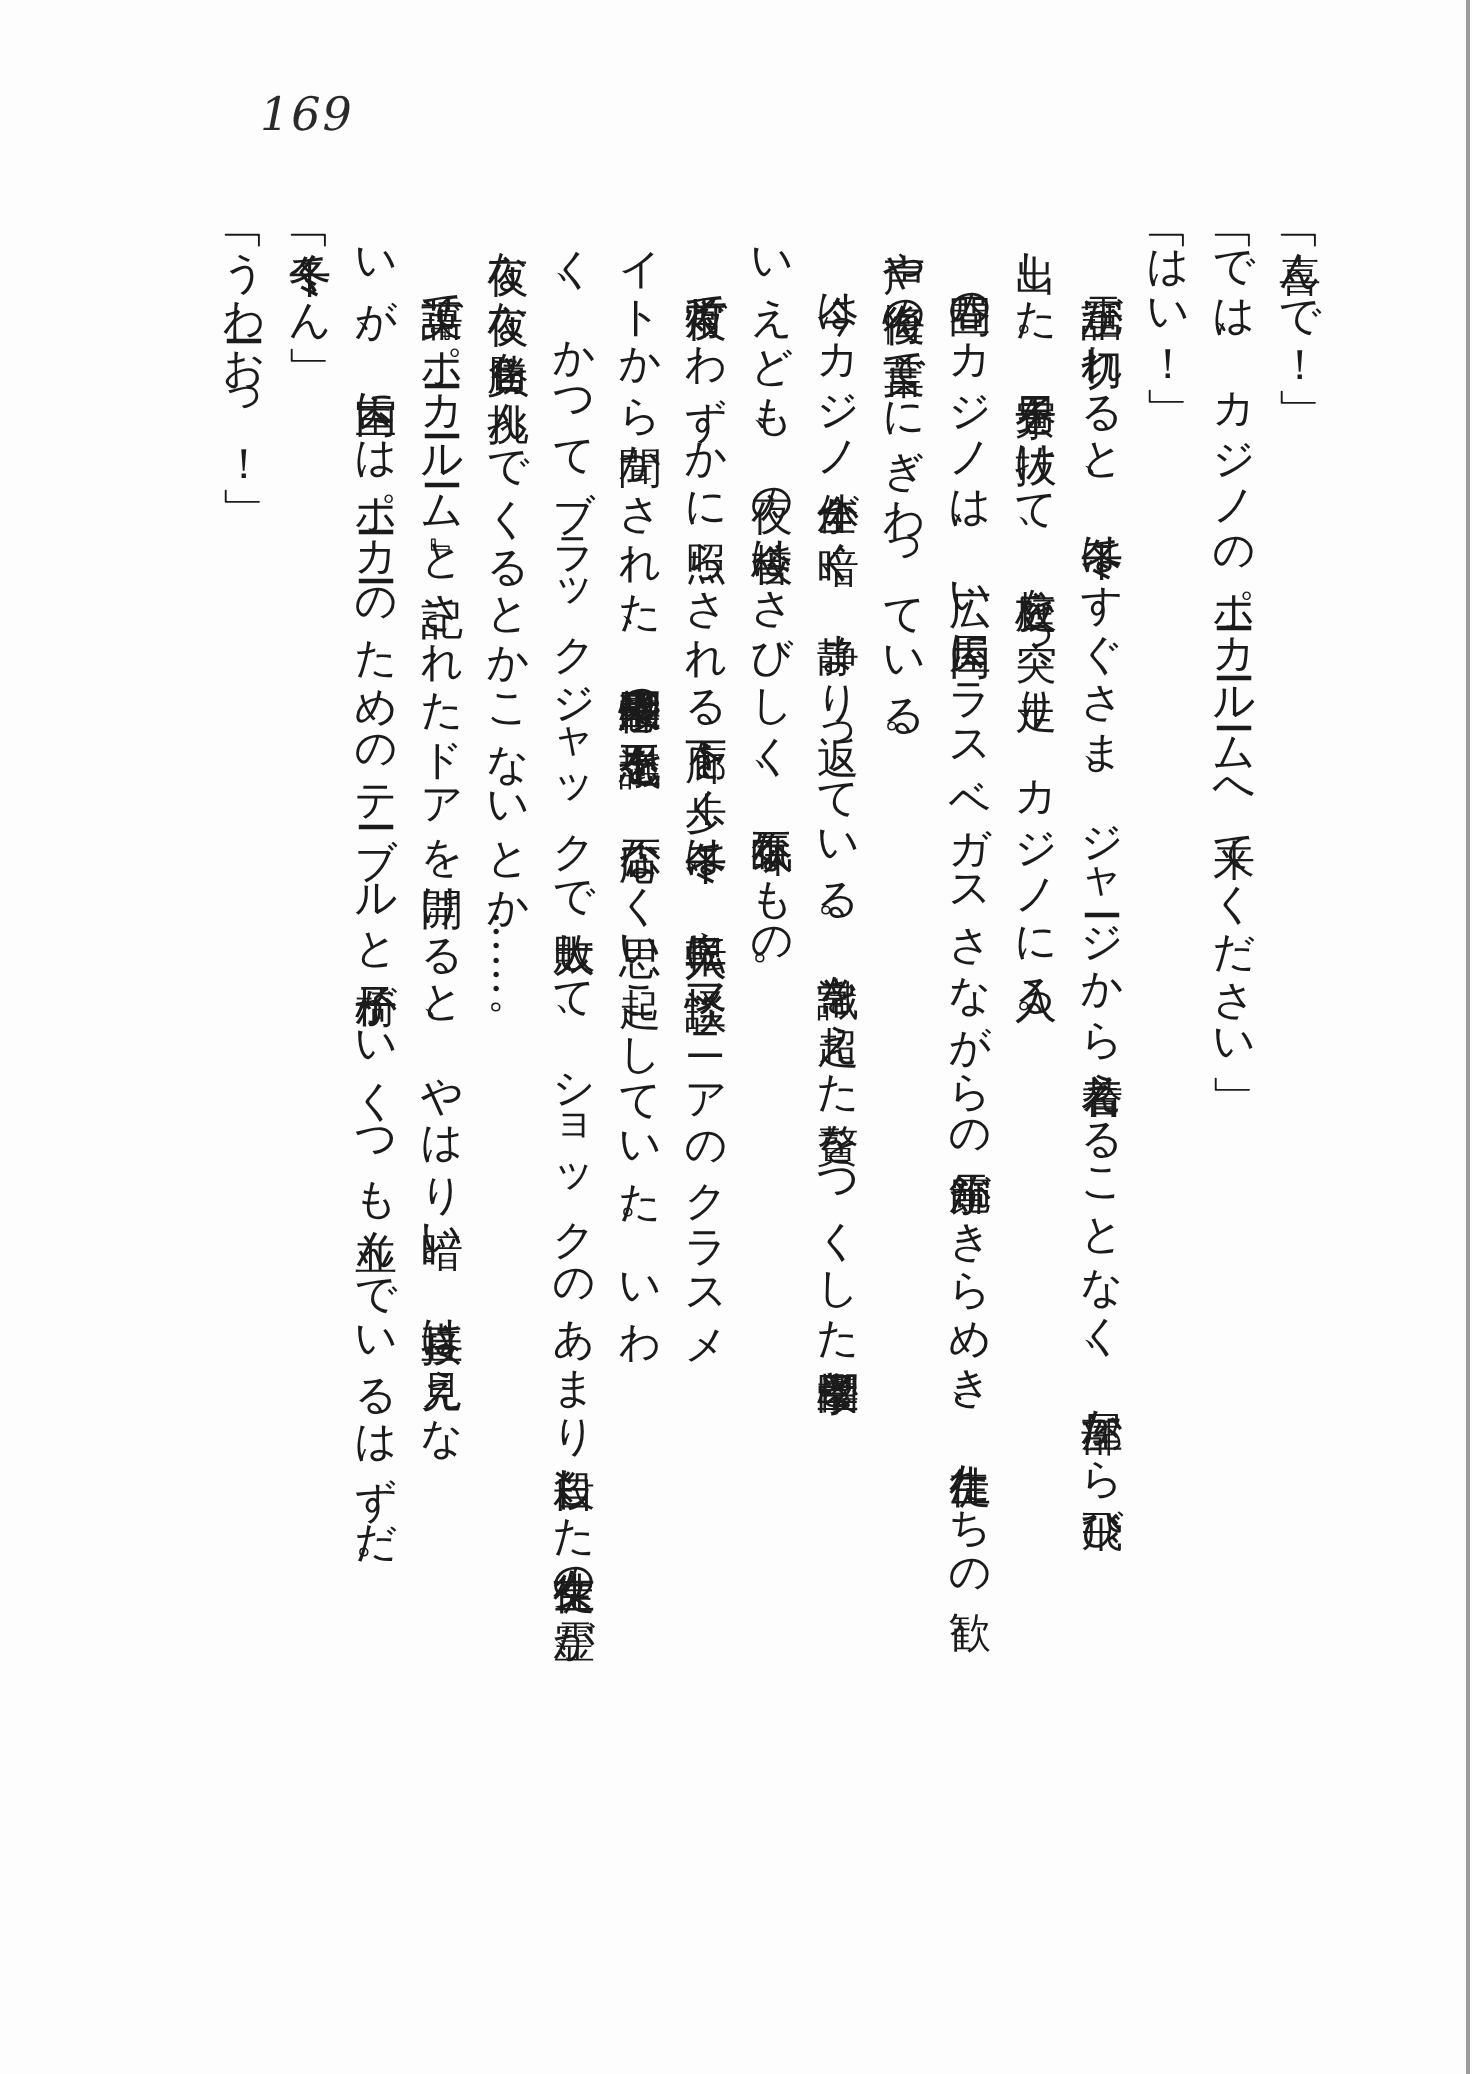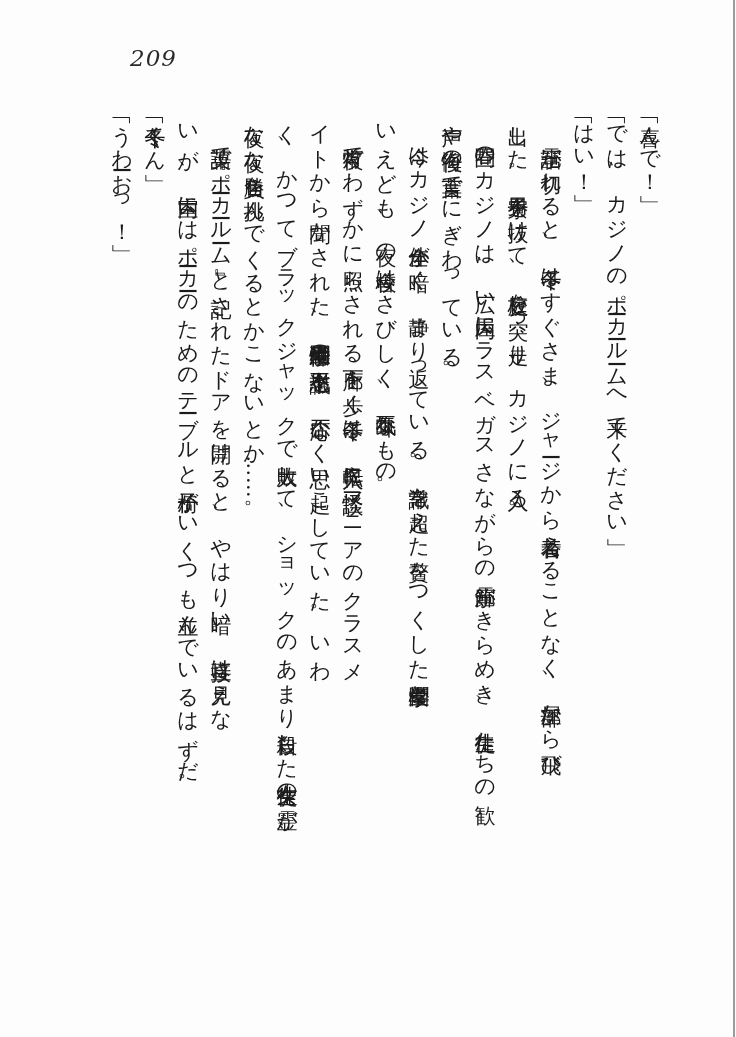--- a/index.html
+++ b/index.html
@@ -50,21 +50,21 @@
     width: 2px;
     height: 1037px;
     background: #9b9b9b;
   }
 </style>
 </head>
 <body>
 
 <div class="page">
 
-  <div class="page-number">209</div>
+  <div class="page-number">169</div>
 
   <div class="text-block">
     <div class="text-line">「喜んで！」</div>
     <div class="text-line">「では、カジノのポーカールームへ来てください」</div>
     <div class="text-line">「はい！」</div>
     <div class="text-line">　電話が切れると、千冬はすぐさま、ジャージから着替えることなく、部屋から飛び</div>
     <div class="text-line">出した。男子寮を抜けて、校庭を突っ走り、カジノに入る。</div>
     <div class="text-line">　昼間のカジノは、広い屋内にラスベガスさながらの電飾がきらめき、生徒たちの歓</div>
     <div class="text-line">声や後悔の言葉でにぎわっている。</div>
     <div class="text-line">　今はカジノ全体が暗く、静まり返っている。常識を超えた贅をつくした櫻皇学園と</div>

